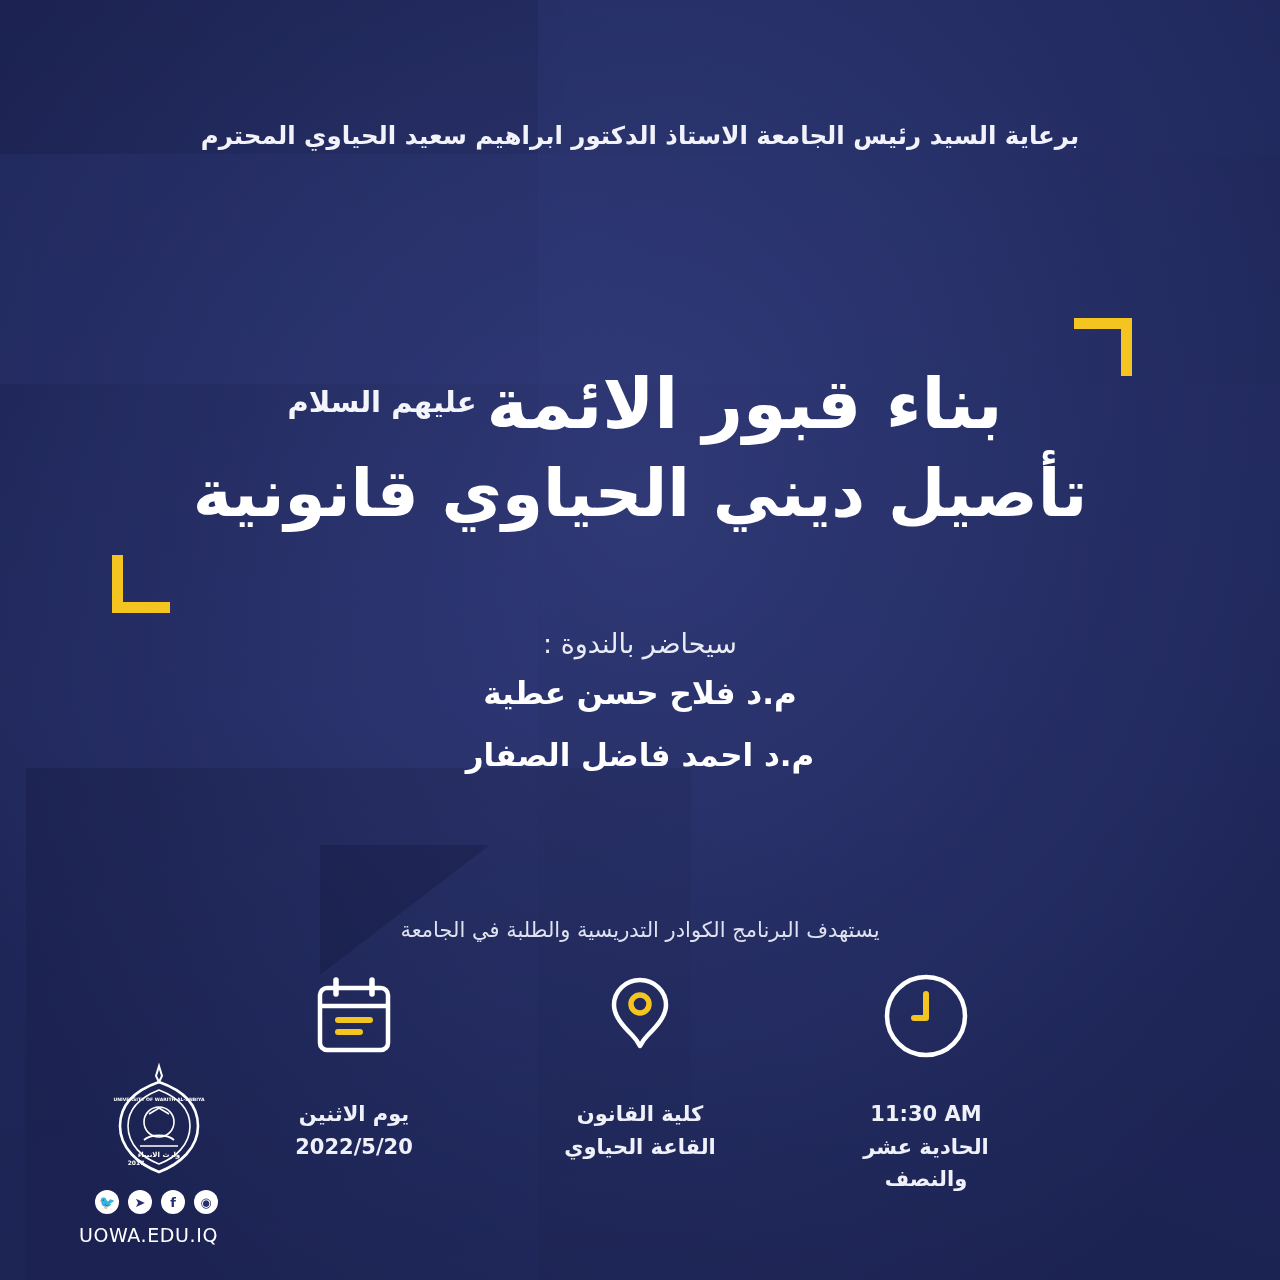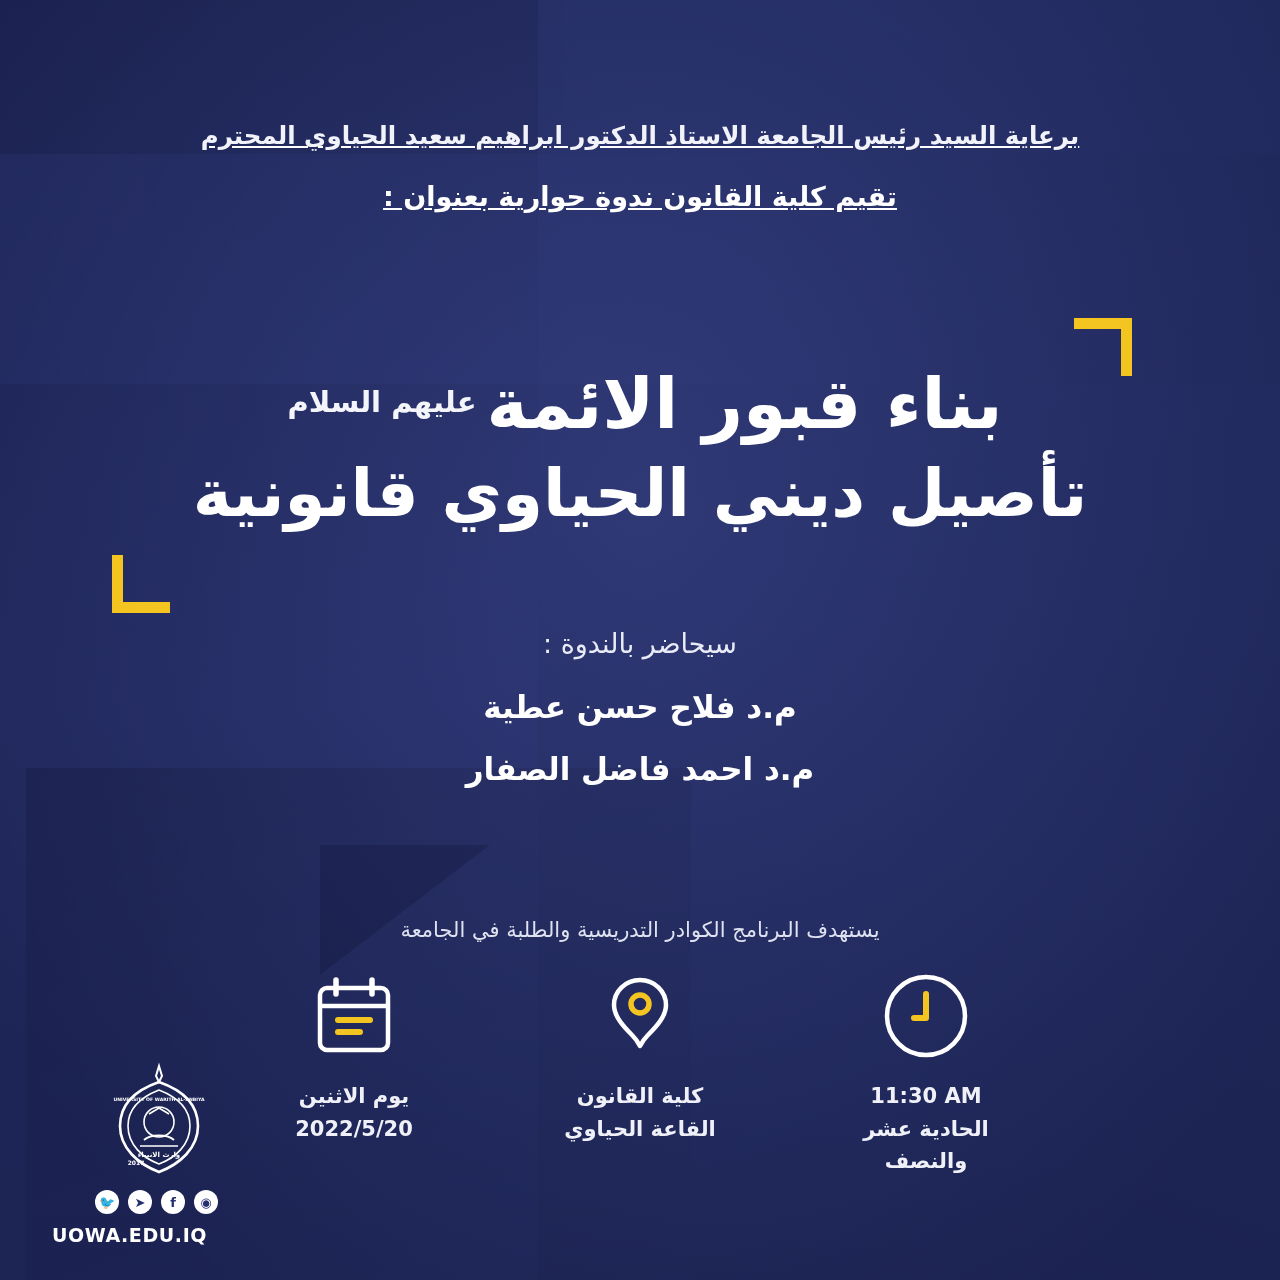--- a/index.html
+++ b/index.html
@@ -63,21 +63,20 @@
     clip-path: polygon(0 0, 100% 0, 0 100%);
   }
 
   
   .header {
     position: absolute;
     top: 118px;
     left: 0; right: 0;
     text-align: center;
     padding: 0 110px;
-    text-decoration: underline;
   }
   .header .line1 {
     font-size: 24.5px;
     font-weight: 700;
     letter-spacing: .2px;
     color: #f2f3fa;
     line-height: 1.5;
   }
   .header .line2 {
     margin-top: 22px;
@@ -136,21 +135,21 @@
   .speakers {
     position: absolute;
     top: 628px;
     left: 0; right: 0;
     text-align: center;
   }
   .speakers .intro {
     font-size: 27px;
     font-weight: 500;
     color: #e9ebf6;
-    margin-bottom: 30px;
+    margin-bottom: 16px;
   }
   .speakers .name {
     font-size: 31px;
     font-weight: 700;
     color: #ffffff;
     margin-bottom: 26px;
   }
 
   
   .audience {
@@ -177,21 +176,21 @@
     width: 190px;
     text-align: center;
   }
   .info-icon {
     height: 108px;
     display: flex;
     align-items: center;
     justify-content: center;
   }
   .info-lines {
-    margin-top: 10px;
+    margin-top: 28px;
   }
   .info-lines div {
     font-size: 21px;
     font-weight: 600;
     color: #f0f1f8;
     line-height: 1.55;
     direction: rtl;
   }
   .info-lines .ltr { direction: ltr; unicode-bidi: isolate; }
 
@@ -223,44 +222,43 @@
     align-items: center;
     justify-content: center;
     font-size: 13px;
     font-weight: 700;
     font-family: "DejaVu Sans", sans-serif;
   }
   .site {
     margin-top: 10px;
     margin-left: 3px;
     font-size: 19px;
-    font-weight: 700;
+    font-weight: 400;
     letter-spacing: .6px;
     color: #ffffff;
     direction: ltr;
-    text-align: center;
+    text-align: right;
   }
 </style>
 </head>
 <body>
 
 <div class="poster">
 
   <div class="bg-layer">
     <div class="bg-a"></div>
     <div class="bg-b"></div>
     <div class="bg-c"></div>
     <div class="bg-d"></div>
     <div class="bg-tri2"></div>
     <div class="bg-vig"></div>
   </div>
 
   <div class="header">
     <div class="line1">برعاية السيد رئيس الجامعة الاستاذ الدكتور ابراهيم سعيد الحياوي المحترم</div>
-    <div class="line2">تقيم كلية القانون ندوة حوارية بعنوان :</div>
   </div>
 
   <div class="bracket tr"></div>
   <div class="bracket bl"></div>
 
   <div class="title-wrap">
     <div class="title-main">
       <span>بناء قبور الائمة</span><span class="title-sup">عليهم السلام</span>
     </div>
     <div class="title-sub">تأصيل ديني الحياوي قانونية</div>

